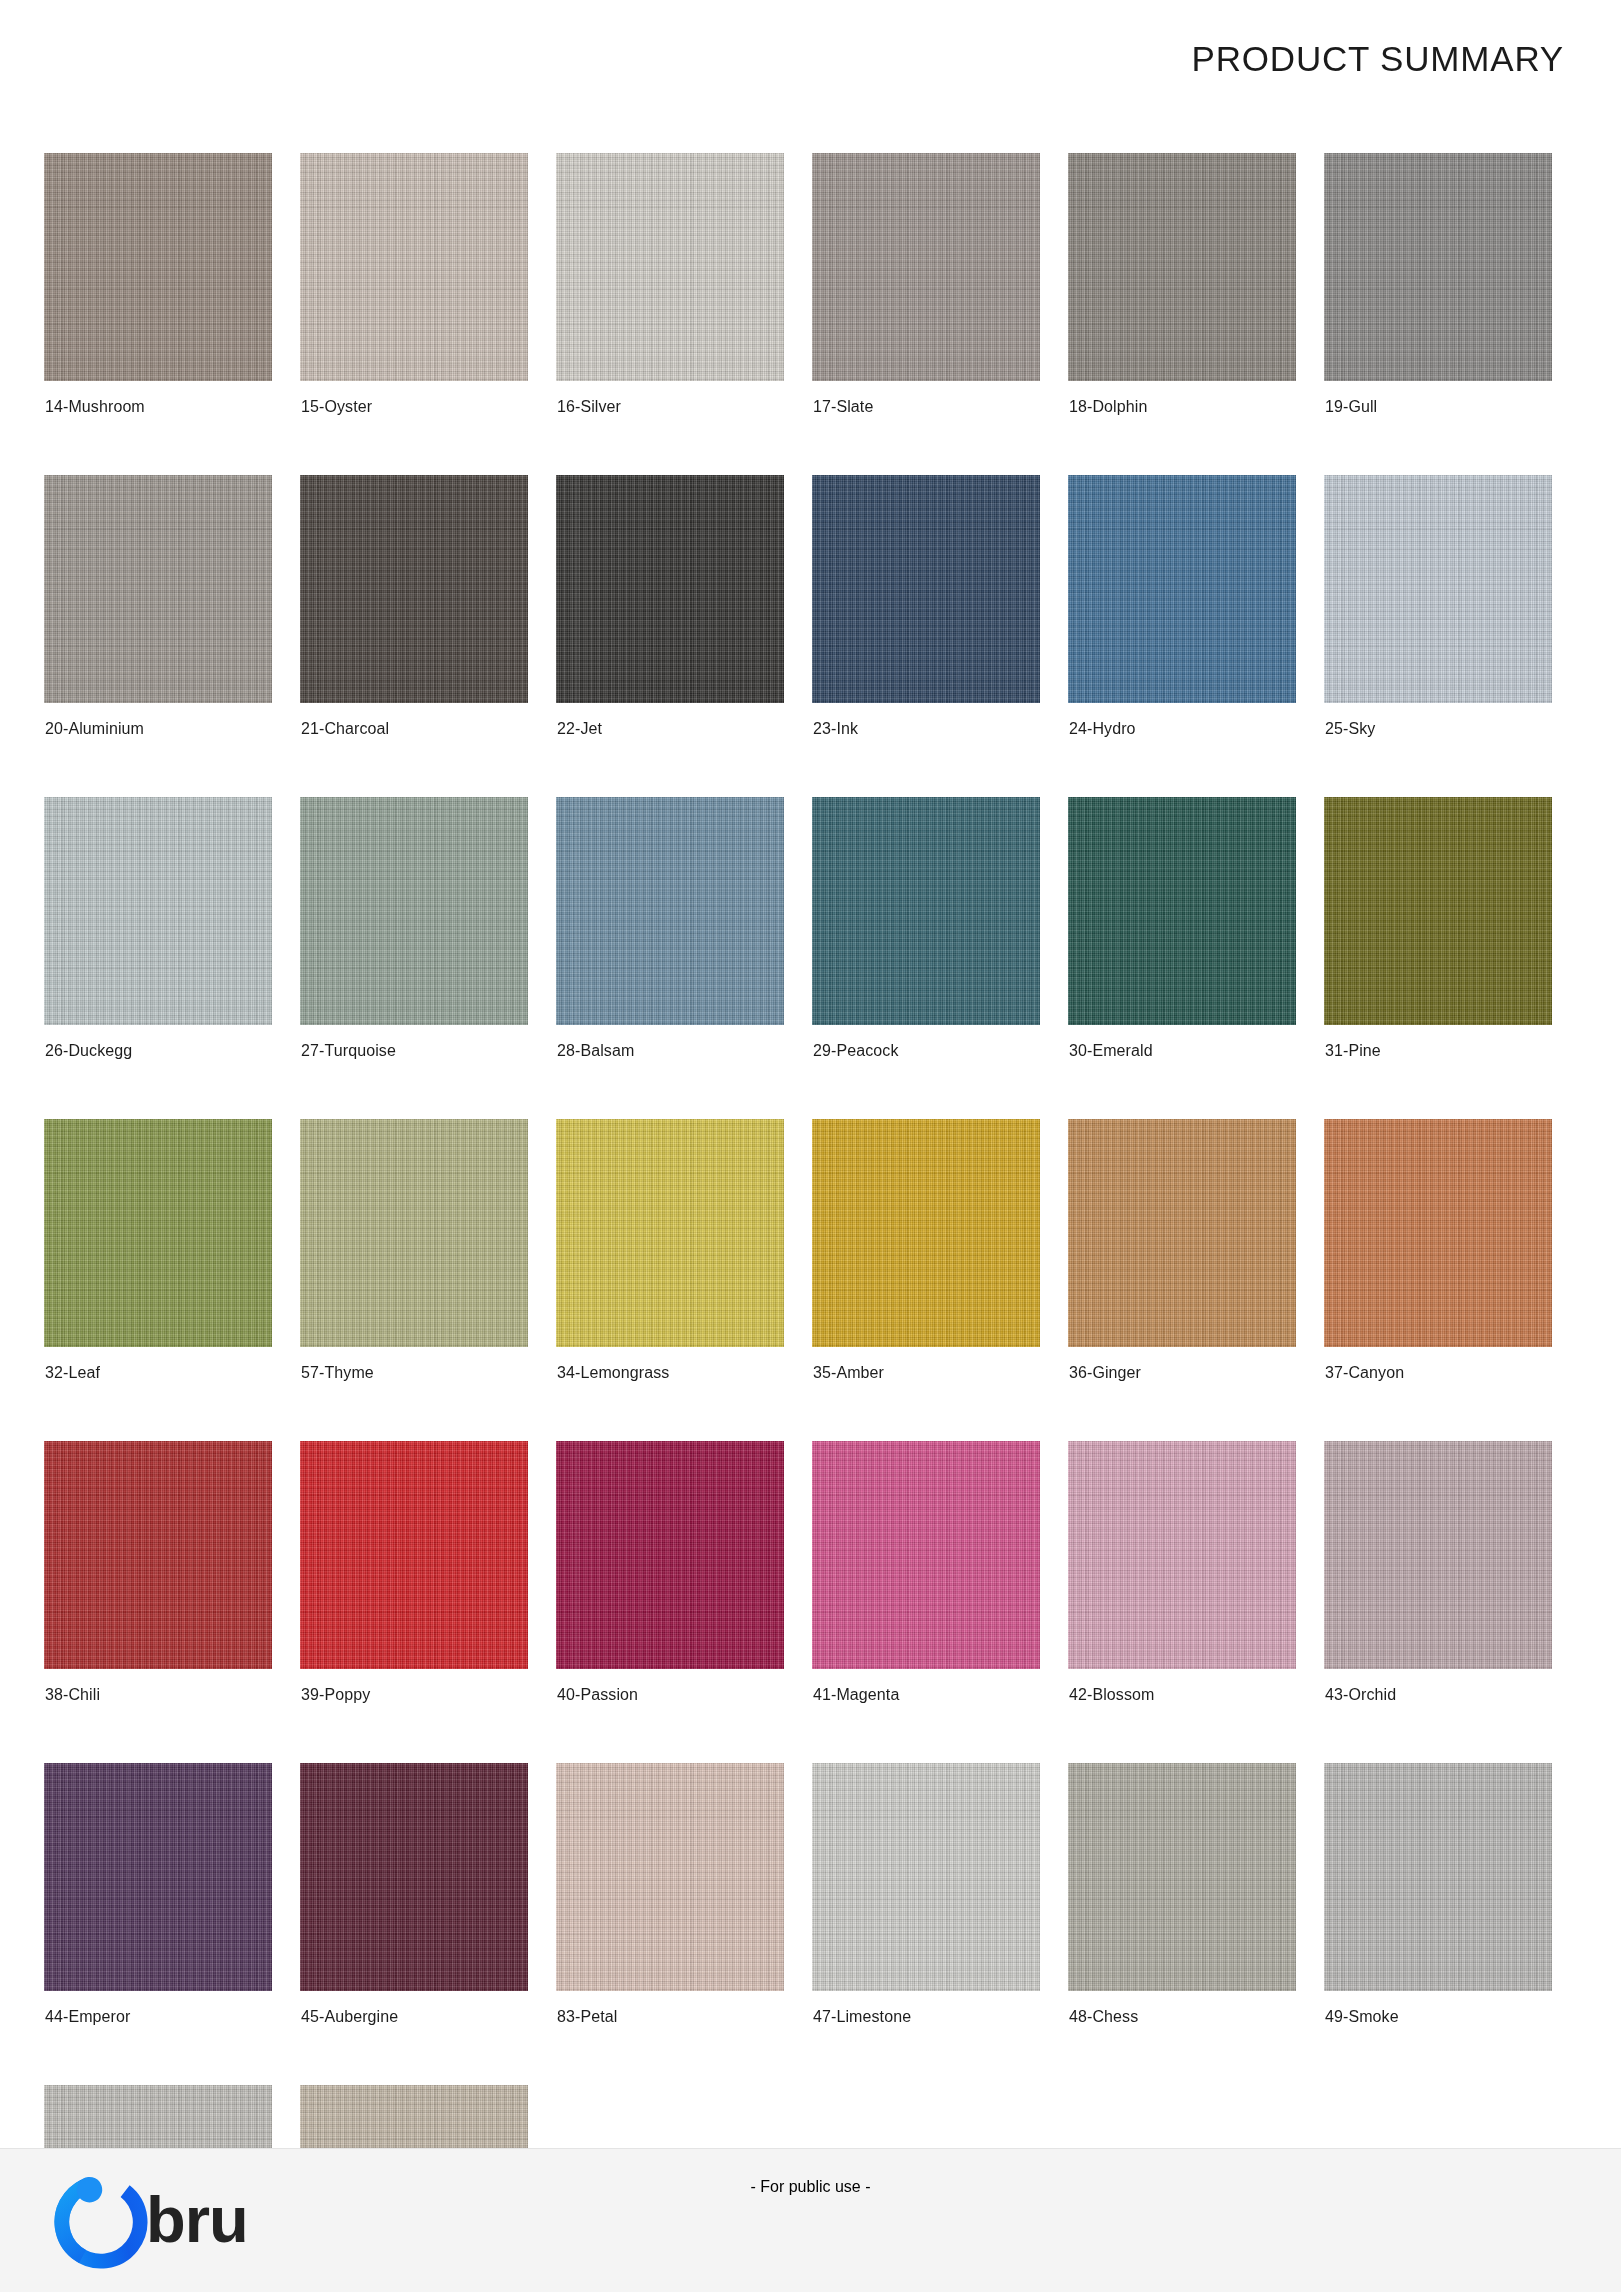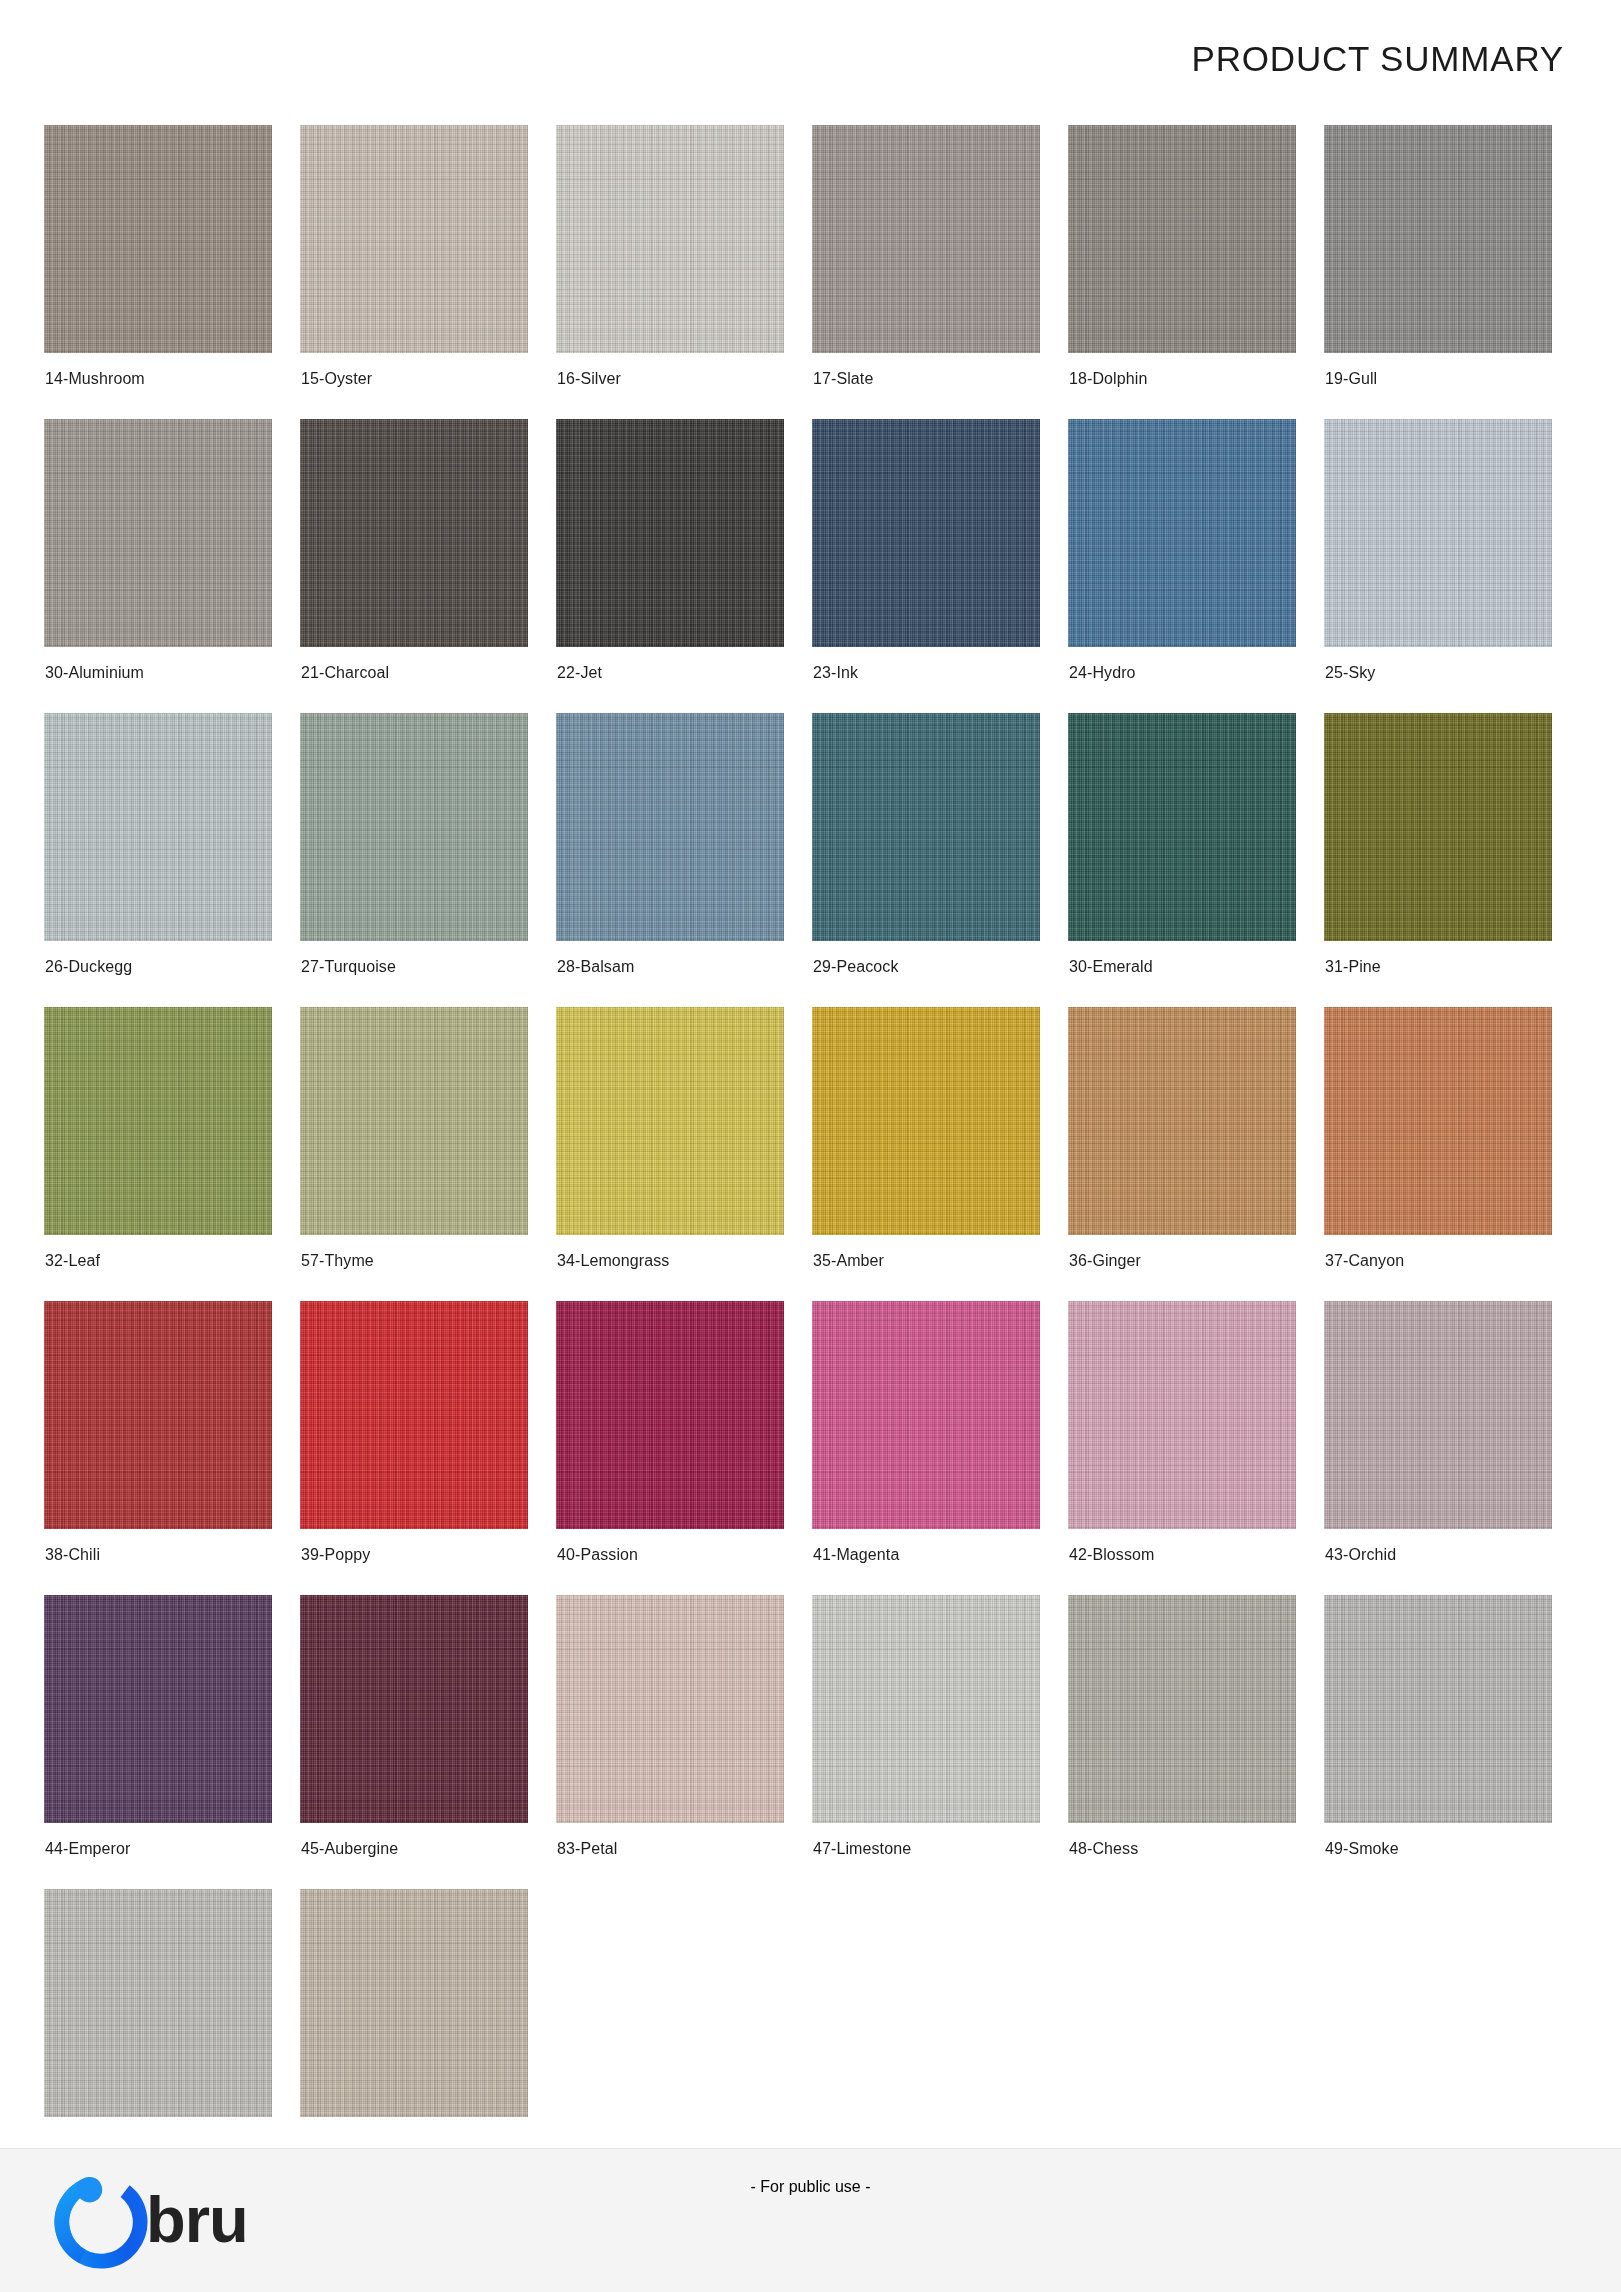--- a/index.html
+++ b/index.html
@@ -47,20 +47,21 @@
     width: 1533px;
     display: grid;
     grid-template-columns: repeat(6, 256px);
     column-gap: 0px;
     row-gap: 0px;
   }
   .swatch-cell {
     width: 256px;
     height: 294px;
     position: relative;
+    margin-top: 28px;
   }
   .swatch-chip {
     position: relative;
     width: 228px;
     height: 228px;
     overflow: hidden;
     background-color: #cccccc;
   }
   
   .swatch-chip::before {
@@ -175,21 +176,21 @@
       <div class="swatch-cell">
         <div class="swatch-chip" style="background-color: rgb(142, 136, 129);"></div>
         <div class="swatch-label">18-Dolphin</div>
       </div>
       <div class="swatch-cell">
         <div class="swatch-chip" style="background-color: rgb(141, 139, 137);"></div>
         <div class="swatch-label">19-Gull</div>
       </div>
       <div class="swatch-cell">
         <div class="swatch-chip" style="background-color: rgb(160, 154, 147);"></div>
-        <div class="swatch-label">30-Aluminium</div>
+        <div class="swatch-label">20-Aluminium</div>
       </div>
       <div class="swatch-cell">
         <div class="swatch-chip" style="background-color: rgb(75, 68, 63);"></div>
         <div class="swatch-label">21-Charcoal</div>
       </div>
       <div class="swatch-cell">
         <div class="swatch-chip" style="background-color: rgb(52, 51, 49);"></div>
         <div class="swatch-label">22-Jet</div>
       </div>
       <div class="swatch-cell">

